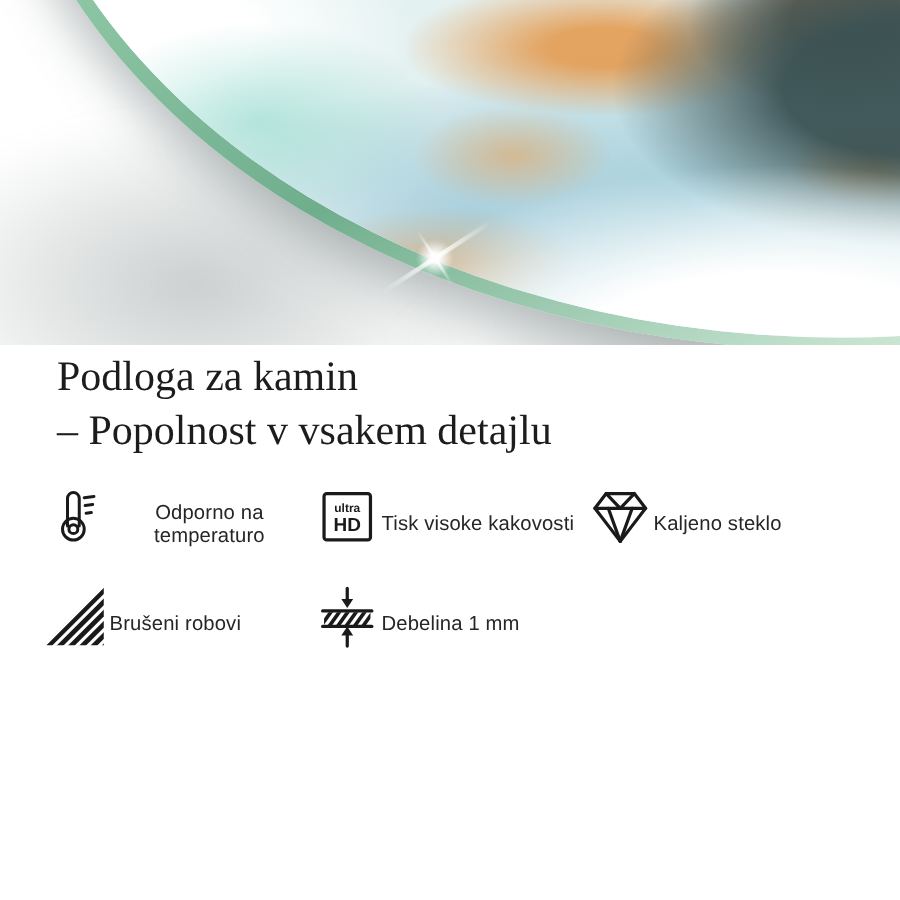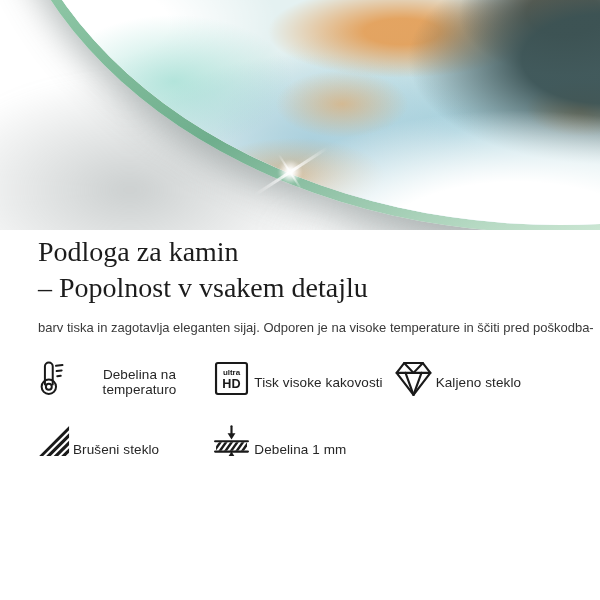--- a/index.html
+++ b/index.html
@@ -80,38 +80,37 @@
       <div class="streak-b"></div>
     </div>
   </div>
 
   <div class="content">
     <h1 class="title">
       <div>Podloga za kamin</div>
       <div>– Popolnost v vsakem detajlu</div>
     </h1>
     <div class="desc">
-      <div>barv tiska in zagotavlja eleganten sijaj. Odporen je na visoke temperature in ščiti pred poškodba-</div>
     </div>
   </div>
 
   <div class="features">
 
     <div class="feature">
       <svg viewBox="0 0 48 48">
         <circle class="ic" cx="24" cy="33.5" r="8.3"></circle>
         <path class="ic" d="M19.5 31 L19.5 10 A4.5 4.5 0 0 1 28.5 10 L28.5 31" fill="#ffffff"></path>
         <circle class="ic" cx="24" cy="33.5" r="3.4" stroke-width="2"></circle>
         <g class="ic" stroke-width="2.1" transform="rotate(-7 36 15)">
           <line x1="33" y1="9" x2="40.5" y2="9"></line>
           <line x1="33" y1="15" x2="38.8" y2="15"></line>
           <line x1="33" y1="21" x2="37" y2="21"></line>
         </g>
       </svg>
-      <div class="lbl">Debelina na temperaturo</div>
+      <div class="lbl">Odporno na temperaturo</div>
     </div>
 
     <div class="feature">
       <svg viewBox="0 0 48 48">
         <rect class="ic" x="7.5" y="7.5" width="33" height="33" rx="2" stroke-width="2.5"></rect>
         <text class="ic-txt" x="24" y="20.5" text-anchor="middle" font-size="8.5" font-weight="700">ultra</text>
         <text class="ic-txt" x="24" y="34" text-anchor="middle" font-size="13.5" font-weight="800">HD</text>
       </svg>
 
       <div class="lbl">Tisk visoke kakovosti</div>
@@ -138,21 +137,21 @@
           </defs>
         <g clip-path="url(#triClip)" stroke="#1a1a1a" stroke-width="3.4" stroke-linecap="butt">
           <line x1="1" y1="48" x2="48" y2="1"></line>
           <line x1="9" y1="48" x2="48" y2="9"></line>
           <line x1="17" y1="48" x2="48" y2="17"></line>
           <line x1="25" y1="48" x2="48" y2="25"></line>
           <line x1="33" y1="48" x2="48" y2="33"></line>
           <line x1="41" y1="48" x2="48" y2="41"></line>
         </g>
       </svg>
-      <div class="lbl">Brušeni steklo</div>
+      <div class="lbl">Brušeni robovi</div>
     </div>
 
     <div class="feature">
       <svg viewBox="0 0 48 48">
         <defs>
             <clipPath id="barClip">
               <rect x="7.5" y="20.5" width="33" height="9"></rect>
             </clipPath>
           </defs>
         <line class="ic" stroke-width="2" x1="6.5" y1="19.5" x2="41.5" y2="19.5"></line>

